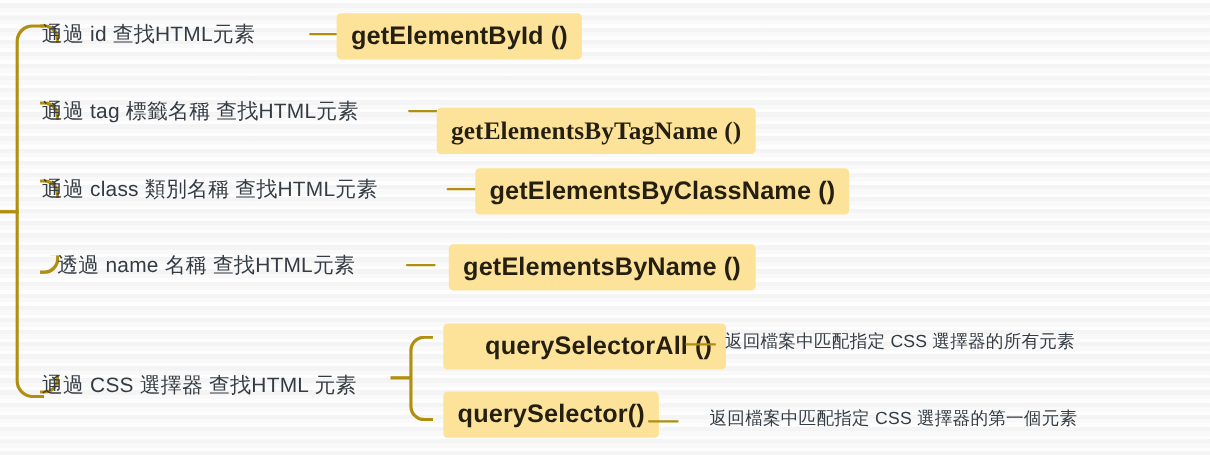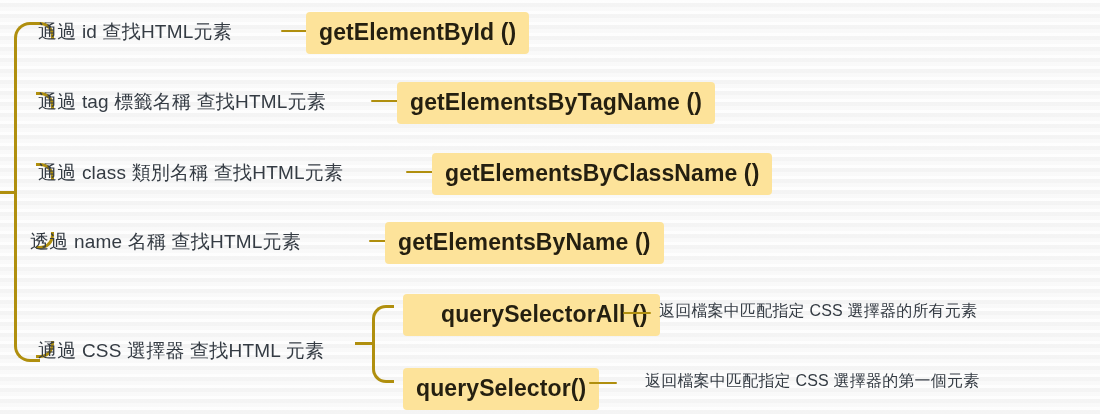--- a/index.html
+++ b/index.html
@@ -151,36 +151,36 @@
   <div class="elbow down" style="left:36px; top:163px;"></div>
   <div class="elbow up" style="left:36px; top:232px;"></div>
   <div class="elbow up" style="left:36px; top:341px;"></div>
 
   <div class="node topic" style="left:38px; top:22px;">通過 id 查找HTML元素</div>
   <div class="link" style="left:281px; top:30px; width:26px;"></div>
   <div class="node chip" style="left:306px; top:12px;">getElementById ()</div>
 
   <div class="node topic" style="left:38px; top:92px;">通過 tag 標籤名稱 查找HTML元素</div>
   <div class="link" style="left:371px; top:100px; width:27px;"></div>
-  <div class="node chip" style="left:397px; top:82px;">getElementsByTagName ()</div>
+  <div class="node chip" style="left:397px; top:98px;font-family:Liberation Serif, serif;">getElementsByTagName ()</div>
 
   <div class="node topic" style="left:38px; top:163px;">通過 class 類別名稱 查找HTML元素</div>
   <div class="link" style="left:406px; top:171px; width:27px;"></div>
   <div class="node chip" style="left:432px; top:153px;">getElementsByClassName ()</div>
 
-  <div class="node topic" style="left:30px; top:232px;">透過 name 名稱 查找HTML元素</div>
+  <div class="node topic" style="left:52px; top:232px;">透過 name 名稱 查找HTML元素</div>
   <div class="link" style="left:369px; top:240px; width:27px;"></div>
-  <div class="node chip" style="left:385px; top:222px;">getElementsByName ()</div>
+  <div class="node chip" style="left:408px; top:222px;">getElementsByName ()</div>
 
   <div class="node topic" style="left:38px; top:341px;">通過 CSS 選擇器 查找HTML 元素</div>
 
   <div class="bracket-sub-stub"></div>
   <div class="bracket-sub"></div>
 
   <div class="node chip" style="left:403px; top:294px;padding-left:38px;">querySelectorAll ()</div>
   <div class="link" style="left:623px; top:312px; width:28px;"></div>
   <div class="node topic small" style="left:659px; top:303px;">返回檔案中匹配指定 CSS 選擇器的所有元素</div>
 
-  <div class="node chip" style="left:403px; top:368px;">querySelector()</div>
+  <div class="node chip" style="left:403px; top:356px;">querySelector()</div>
   <div class="link" style="left:589px; top:382px; width:28px;"></div>
   <div class="node topic small" style="left:645px; top:373px;">返回檔案中匹配指定 CSS 選擇器的第一個元素</div>
 
 </div>
 
 </body></html>

